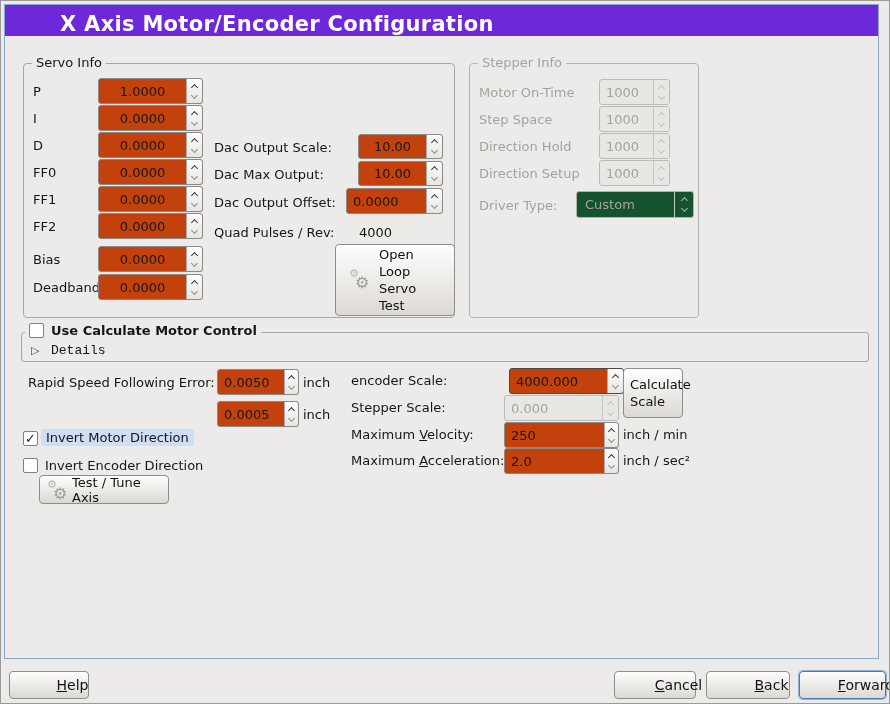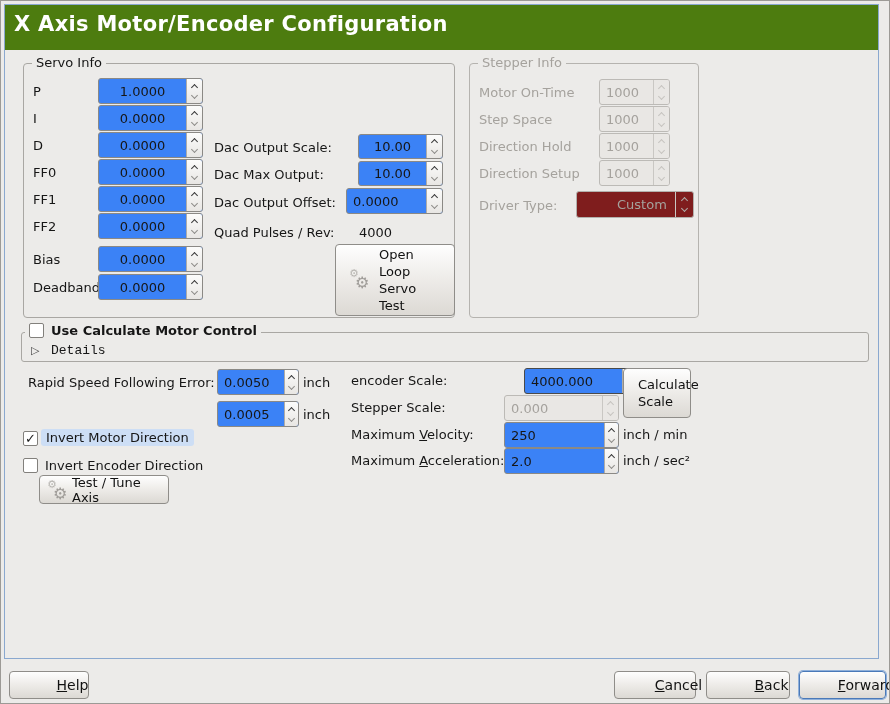--- a/index.html
+++ b/index.html
@@ -1,29 +1,29 @@
 <!DOCTYPE html>
 <html><head>
 <meta charset="utf-8">
 <style>
   * { box-sizing: border-box; margin: 0; padding: 0; }
   body { font-family: "DejaVu Sans", "Liberation Sans", sans-serif; background:#d8d6d3; }
   .window { position:relative; width:890px; height:704px; background:#ecebe9;
             border:1px solid #9c9a96; overflow:hidden; font-size:13px; color:#161616; }
   .content-border { position:absolute; left:3px; top:3px; width:875px; height:655px;
                     border:1px solid #8aa8cf; pointer-events:none; z-index:5; }
-  .titlebar { position:absolute; left:4px; top:4px; width:873px; height:45px; background:#4d7c0f; }
+  .titlebar { position:absolute; left:4px; top:4px; width:873px; height:31px; background:#6d28d9;padding-left:46px; }
   .title { font-size:21px; font-weight:bold; color:#ffffff; line-height:39px; padding-left:9px;
            letter-spacing:0.3px; white-space:nowrap; }
   .frame { position:absolute; border:1px solid #a9a7a3; border-radius:4px; }
   .legend { position:absolute; top:-9px; left:8px; background:#ecebe9; padding:0 4px; white-space:nowrap; }
   .lbl { position:absolute; white-space:nowrap; }
   .dis-t { color:#a5a29d; }
   .b { font-weight:bold; }
-  .sb { position:absolute; display:flex; height:26px; background:#3b82f6; border:1px solid #8b8985;
+  .sb { position:absolute; display:flex; height:26px; background:#c2410c; border:1px solid #8b8985;
         border-radius:3px; overflow:hidden; }
   .sb .v { flex:1; display:flex; align-items:center; padding:0 6px; }
   .sb.center .v { justify-content:center; padding:0; }
   .sb .btns { width:16px; display:flex; flex-direction:column; align-items:center; justify-content:center;
               border-left:1px solid #aeaca8; background:linear-gradient(#fcfcfb,#e8e6e3); }
   .ch { width:5px; height:5px; display:block; }
   .ch.up { border-left:1.5px solid #3a3a3a; border-top:1.5px solid #3a3a3a; transform:rotate(45deg); margin-bottom:3px; }
   .ch.dn { border-left:1.5px solid #8f8d89; border-top:1.5px solid #8f8d89; transform:rotate(225deg); }
   .sb.dis { background:#e9e7e4; border-color:#bcbab6; color:#a5a29d; }
   .sb.dis .btns { background:#e9e7e4; border-left-color:#c9c7c3; }
@@ -34,21 +34,21 @@
          border-radius:4px; color:#111;padding-left:47px; }
   .btn.focus-ring { border-color:#4a79b8; box-shadow:0 0 0 1px #8fb0da; }
   .btxt { white-space:pre-line; text-align:left; line-height:17px; }
   .gears { position:relative; width:26px; height:24px; flex:0 0 auto; }
   .gears i { font-style:normal; position:absolute; }
   .gears .g2 { font-size:11px; color:#b7b5b1; left:1px; top:-1px; }
   .gears .g1 { font-size:16px; color:#a09d99; left:7px; top:5px; }
   .cb { position:absolute; width:15px; height:15px; background:#fff; border:1px solid #82807c;
         border-radius:2px; font-size:13px; line-height:13px; text-align:center; color:#1c1c1c; }
   .hl { background:#cddef5; border-radius:3px; padding:1px 5px; }
-  .combo { position:absolute; display:flex; background:#7f1d1d; border:1px solid #b3b1ad; border-radius:3px;padding-left:32px; }
+  .combo { position:absolute; display:flex; background:#14532d; border:1px solid #b3b1ad; border-radius:3px; }
   .combo .cv { flex:1; display:flex; align-items:center; padding:0 8px; color:#a5a29d; }
   .combo .ca { width:19px; display:flex; flex-direction:column; align-items:center; justify-content:center;
                border-left:1px solid #c9c7c3; }
   .combo .ch { border-color:#aeaca8; }
   .combo .ch.up { margin-bottom:3px; }
   .tri { position:absolute; font-size:11px; color:#3a3a3a; }
   u { text-decoration:underline; }
   .footer-btn { font-size:14px; height:28px; top:670px; }
 </style>
 </head>
@@ -247,28 +247,28 @@
 
   <div class="btn" style="left:38px;top:474px;width:130px;height:29px;justify-content:flex-start;padding-left:6px;gap:2px;">
     <span class="gears" style="width:24px;height:22px;">
         <i class="g2">⚙</i>
         <i class="g1">⚙</i>
       </span>
     <span>Test / Tune Axis</span>
   </div>
 
   <span class="lbl" style="left:350px;top:372px;">encoder Scale:</span>
-  <div class="sb focus" style="left:523px;top:367px;width:115px;gap:22px;">
+  <div class="sb focus" style="left:508px;top:367px;width:115px;gap:22px;">
     <span class="v">4000.000</span>
     <span class="btns">
         <i class="ch up"></i>
         <i class="ch dn"></i>
       </span>
   </div>
-  <div class="btn" style="left:622px;top:367px;width:68px;height:50px;justify-content:flex-start;padding-left:14px;">
+  <div class="btn" style="left:622px;top:367px;width:60px;height:50px;justify-content:flex-start;padding-left:6px;">
     <span class="btxt">Calculate
 Scale</span>
   </div>
 
   <span class="lbl" style="left:350px;top:399px;">Stepper Scale:</span>
   <div class="sb dis" style="left:503px;top:394px;width:115px;">
     <span class="v">0.000</span>
     <span class="btns">
         <i class="ch up"></i>
         <i class="ch dn"></i>

